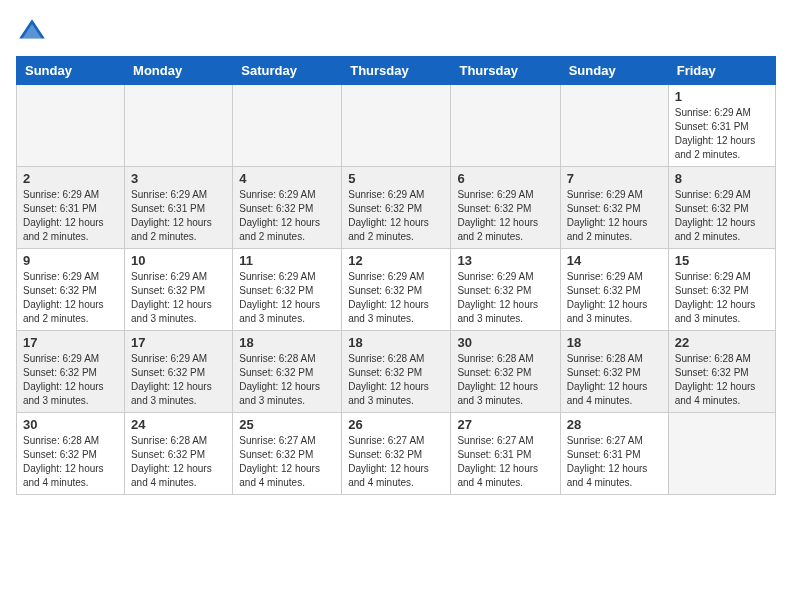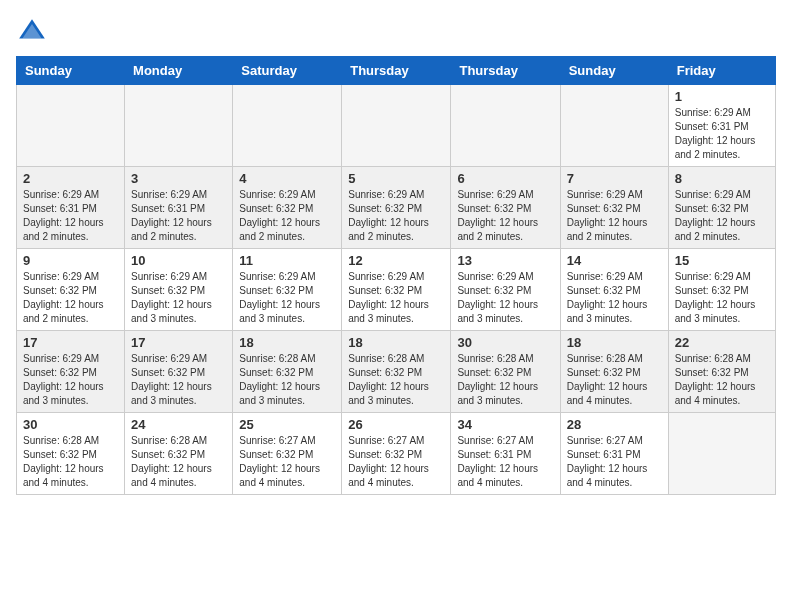--- a/index.html
+++ b/index.html
@@ -311,21 +311,21 @@
 and 4 minutes.</div>
         </td>
         <td>
           <span class="day-num">26</span>
           <div class="day-info" style="white-space: pre-line;">Sunrise: 6:27 AM
 Sunset: 6:32 PM
 Daylight: 12 hours
 and 4 minutes.</div>
         </td>
         <td>
-          <span class="day-num">34</span>
+          <span class="day-num">27</span>
           <div class="day-info" style="white-space: pre-line;">Sunrise: 6:27 AM
 Sunset: 6:31 PM
 Daylight: 12 hours
 and 4 minutes.</div>
         </td>
         <td>
           <span class="day-num">28</span>
           <div class="day-info" style="white-space: pre-line;">Sunrise: 6:27 AM
 Sunset: 6:31 PM
 Daylight: 12 hours

